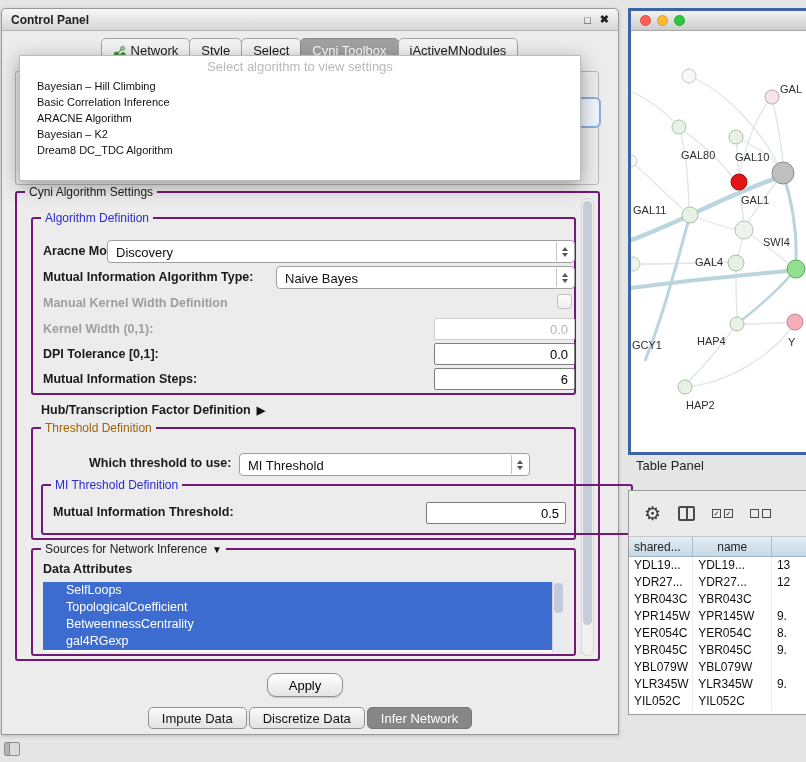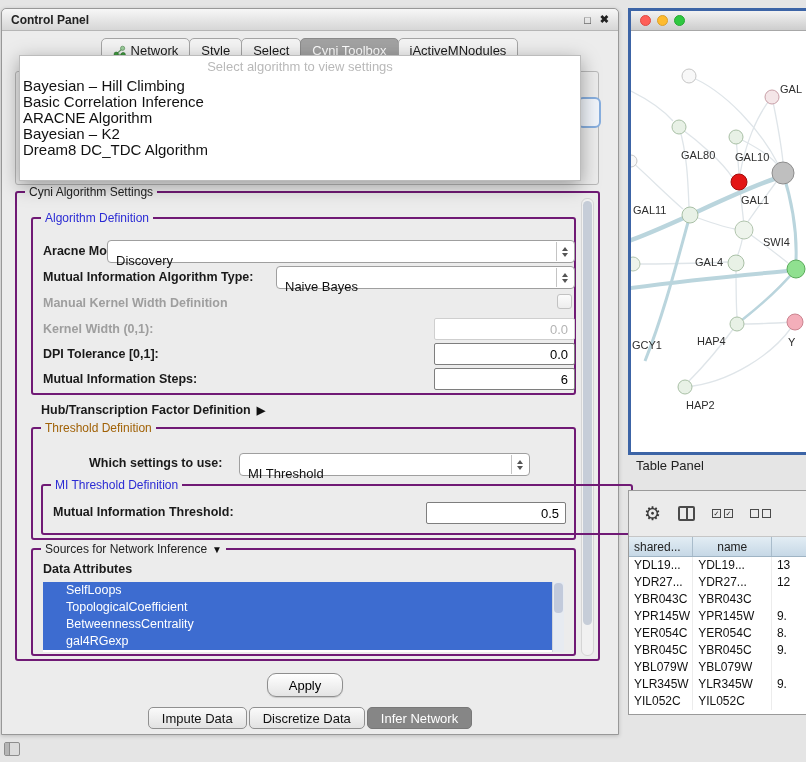--- a/index.html
+++ b/index.html
@@ -49,21 +49,21 @@
   .threshold-group{left:14px;top:234px;width:545px;height:113px}
   .mi-group{left:8px;top:55px;width:592px;height:51px}
   .sources-group{left:14px;top:355px;width:545px;height:108px}
 
   .lbl{position:absolute;font-weight:bold;font-size:12.5px;line-height:15px;
     white-space:nowrap;color:#1a1a1a}
   .lbl.disabled{color:#9e9e9e}
 
   .combo{position:absolute;height:23px;background:#fff;border:1px solid #9f9f9f;
     border-radius:4px}
-  .combo-value{position:absolute;left:8px;top:9px;line-height:21px;font-size:13px;
+  .combo-value{position:absolute;left:8px;top:1px;line-height:21px;font-size:13px;
     white-space:nowrap}
   .stepper{position:absolute;right:1px;top:1px;bottom:1px;width:17px;
     border-left:1px solid #c4c4c4;display:flex;flex-direction:column;
     align-items:center;justify-content:center;gap:2px}
   .tri-up{width:0;height:0;border-left:3.5px solid transparent;
     border-right:3.5px solid transparent;border-bottom:4px solid #555}
   .tri-down{width:0;height:0;border-left:3.5px solid transparent;
     border-right:3.5px solid transparent;border-top:4px solid #555}
 
   .field{position:absolute;height:22px;border:1px solid #7e7e7e;background:#fff;
@@ -95,21 +95,21 @@
     border:1px solid #909090;background:linear-gradient(#fafafa,#e2e2e2);
     border-radius:5px;margin:0 1px;white-space:nowrap}
   .btab.selected{background:#868686;color:#fff;border-color:#787878}
 
   
   .algo-popup{position:absolute;left:17px;top:46px;width:562px;height:126px;
     background:#fff;border:1px solid #bcbcbc;box-shadow:0 5px 18px rgba(0,0,0,.35);
     z-index:40}
   .popup-placeholder{height:22px;line-height:22px;text-align:center;color:#b9b9b9;
     font-size:13px}
-  .popup-item{height:16px;line-height:16px;font-size:15px;padding-left:3px;
+  .popup-item{height:16px;line-height:16px;font-size:11px;padding-left:17px;
     white-space:nowrap}
   .popup-item.bold{font-weight:normal}
 
   
   .network-window{position:absolute;left:628px;top:8px;width:200px;height:447px;
     border:3px solid #3c64a6;background:#fff}
   .nw-titlebar{height:20px;background:linear-gradient(#f2f2f2,#cdcdcd);
     border-bottom:1px solid #a8a8a8;display:flex;align-items:center;gap:6px;
     padding-left:9px}
   .light{width:11px;height:11px;border-radius:50%}
@@ -230,21 +230,21 @@
     </div>
 
     <div class="hub-row">
       <span>Hub/Transcription Factor Definition</span>
       <span class="hub-arrow">▶</span>
     </div>
 
     <div class="group threshold-group">
       <span class="legend green">Threshold Definition</span>
 
-      <span class="lbl" style="left:56px;top:27px">Which settings to use:</span>
+      <span class="lbl" style="left:56px;top:27px">Which threshold to use:</span>
       <div class="combo" style="left:206px;top:24px;width:291px">
         <span class="combo-value">MI Threshold</span>
         <span class="stepper">
             <i class="tri-up"></i>
             <i class="tri-down"></i>
           </span>
       </div>
 
       <div class="group mi-group">
         <span class="legend blue">MI Threshold Definition</span>

